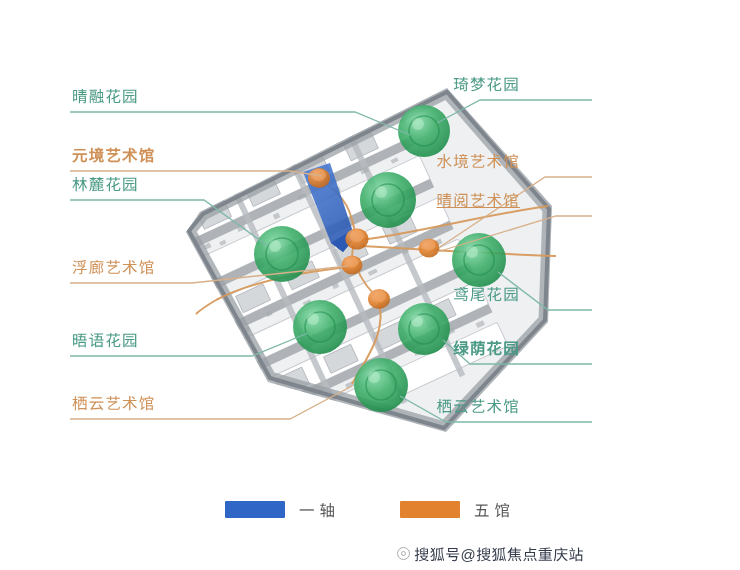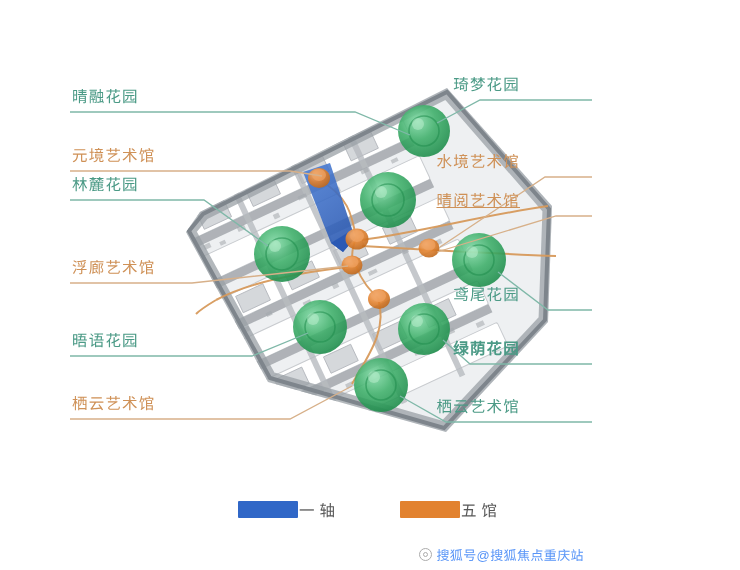--- a/index.html
+++ b/index.html
@@ -48,21 +48,21 @@
     top: 498px;
     width: 740px;
     display: flex;
     justify-content: center;
     align-items: center;
     gap: 60px;
   }
   .legend-item {
     display: flex;
     align-items: center;
-    gap: 1px;
+    gap: 14px;
   }
   .legend-swatch {
     width: 60px;
     height: 17px;
     border-radius: 1px;
     display: block;
   }
   .legend-text {
     font-size: 15.5px;
     letter-spacing: 5px;
@@ -71,22 +71,22 @@
   }
 
   
   .watermark {
     position: absolute;
     right: 8px;
     bottom: 6px;
     display: flex;
     align-items: center;
     gap: 4px;
-    font-size: 13px;
-    color: #3b82f6;
+    font-size: 15px;
+    color: #0f172a;
     letter-spacing: 0.4px;
     opacity: .85;
   }
   .wm-dot {
     display: inline-block;
     width: 11px; height: 11px;
     border: 1px solid #9c9c9c;
     border-radius: 50%;
     position: relative;
   }
@@ -295,21 +295,21 @@
         <path d="M670,177 L545,177 L440,247" stroke="#d7b089"></path>
         <path d="M670,216 L556,216 L437,252" stroke="#d7b089"></path>
         <path d="M670,310 L548,310 L498,272" stroke="#7fb8a8"></path>
         <path d="M670,364 L470,364 L443,340" stroke="#7fb8a8"></path>
         <path d="M670,422 L446,422 L400,396" stroke="#7fb8a8"></path>
       </g>
     </svg>
   </div>
 
   <div class="label green" style="left:72px; top:89px;">晴融花园</div>
-  <div class="label orange" style="left:72px; top:148px;">元境艺术馆</div>
+  <div class="label orange" style="left:72px; top:148px;font-weight:bold;">元境艺术馆</div>
   <div class="label green" style="left:72px; top:177px;">林麓花园</div>
   <div class="label orange" style="left:72px; top:260px;">浮廊艺术馆</div>
   <div class="label green" style="left:72px; top:333px;">晤语花园</div>
   <div class="label orange" style="left:72px; top:396px;">栖云艺术馆</div>
 
   <div class="label green right" style="right:72px; top:77px;">琦梦花园</div>
   <div class="label orange right" style="right:72px; top:154px;">水境艺术馆</div>
   <div class="label orange right" style="right:72px; top:193px;text-decoration:underline;">晴阅艺术馆</div>
   <div class="label green right" style="right:72px; top:287px;">鸢尾花园</div>
   <div class="label green right" style="right:72px; top:341px;font-weight:bold;">绿荫花园</div>

